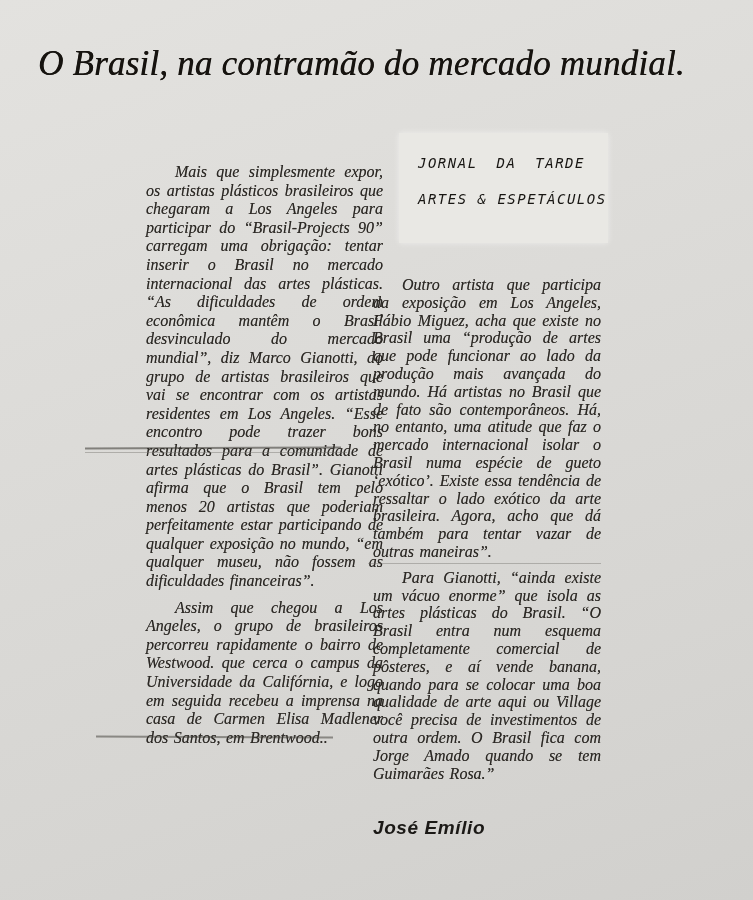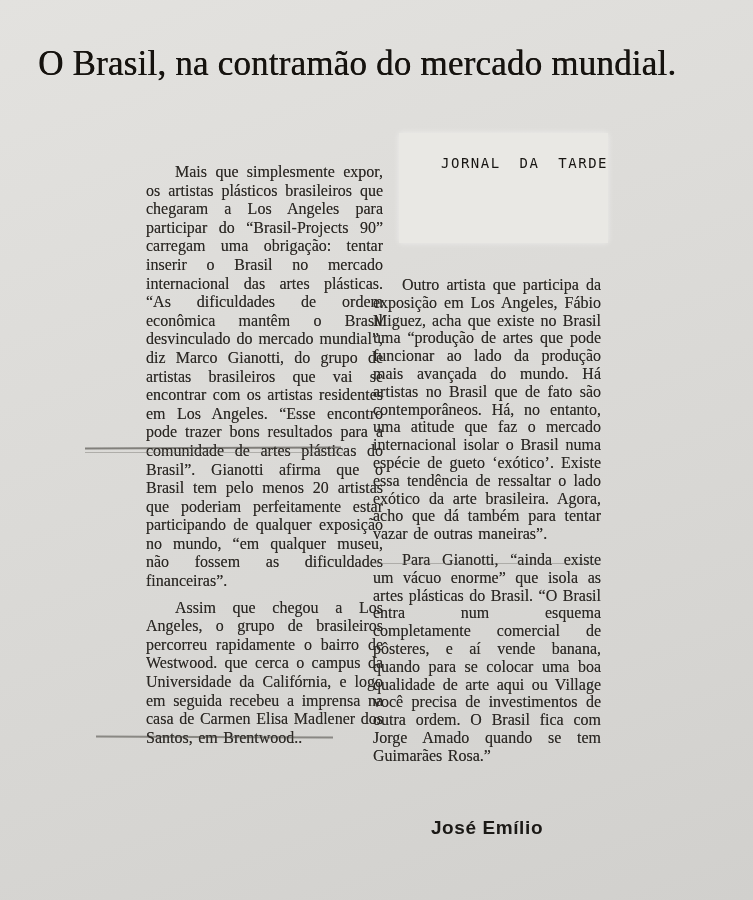--- a/index.html
+++ b/index.html
@@ -8,20 +8,21 @@
     background: #d6d5d2;
     font-family: "Liberation Serif", serif;
   }
   .page {
     position: relative;
     width: 753px;
     height: 900px;
     overflow: hidden;
     background: linear-gradient(160deg, #e3e2df 0%, #dcdbd8 40%, #d6d5d2 75%, #d1d0cd 100%);
     color: #262320;
+    font-style: italic;
   }
   .headline {
     position: absolute;
     left: 38px;
     top: 44px;
     width: 710px;
     margin: 0;
     font-family: "Liberation Serif", serif;
     font-size: 35px;
     font-weight: 400;
@@ -37,21 +38,20 @@
     width: 209px;
     height: 110px;
     background: #e9e8e4;
     box-shadow: 0 0 6px rgba(255,255,255,0.5);
     font-family: "DejaVu Sans Mono", monospace;
     font-size: 14px;
     color: #181613;
     letter-spacing: 1.5px;
     padding: 12px 0 0 19px;
     box-sizing: border-box;
-    text-align: right;
   }
   .masthead .mline { line-height: 36px; white-space: nowrap; }
   .masthead .wide-words { word-spacing: 9px; }
   .col {
     position: absolute;
     text-align: justify;
     font-family: "Liberation Serif", serif;
     font-size: 16px;
     color: #2b2824;
     text-shadow: 0 0 0.6px rgba(43,40,36,0.55);
@@ -61,21 +61,21 @@
   }
   .col p { margin: 0 0 8px 0; text-indent: 29px; }
   .col p.no-indent { text-indent: 0; }
   .col-left  { left: 106px; top: 163px; width: 237px; line-height: 18.6px; margin-left: 40px; }
   .col-right { left: 373px; top: 276px; width: 228px; line-height: 17.8px; }
   .byline {
     position: absolute;
     left: 373px;
     top: 816px;
     width: 228px;
-    text-align: center;
+    text-align: left;
     font-family: "Liberation Sans", sans-serif;
     font-weight: 700;
     font-size: 19px;
     line-height: 23px;
     letter-spacing: 0.6px;
     color: #1b1916;
   }
   .pencil-line {
     position: absolute;
     height: 0;
@@ -107,20 +107,21 @@
 </style>
 </head>
 <body>
 
 <div class="page">
 
   <h1 class="headline">O Brasil, na contramão do mercado mundial.</h1>
 
   <div class="masthead">
     <div class="mline wide-words">JORNAL DA TARDE</div>
+    <div class="mline">ARTES &amp; ESPETÁCULOS</div>
   </div>
 
   <div class="col col-left">
     <p>Mais que simplesmente expor, os artistas plásticos brasileiros que chegaram a Los Angeles para participar do “Brasil-Projects 90” carregam uma obrigação: tentar inserir o Brasil no mercado internacional das artes plásticas. “As dificuldades de ordem econômica mantêm o Brasil desvinculado do mercado mundial”, diz Marco Gianotti, do grupo de artistas brasileiros que vai se encontrar com os artistas residentes em Los Angeles. “Esse encontro pode trazer bons resultados para a comunidade de artes plásticas do Brasil”. Gianotti afirma que o Brasil tem pelo menos 20 artistas que poderiam perfeitamente estar participando de qualquer exposição no mundo, “em qualquer museu, não fossem as dificuldades financeiras”.</p>
     <p>Assim que chegou a Los Angeles, o grupo de brasileiros percorreu rapidamente o bairro de Westwood. que cerca o campus da Universidade da Califórnia, e logo em seguida recebeu a imprensa na casa de Carmen Elisa Madlener dos Santos, em Brentwood..</p>
   </div>
 
   <div class="col col-right">
     <p>Outro artista que participa da exposição em Los Angeles, Fábio Miguez, acha que existe no Brasil uma “produção de artes que pode funcionar ao lado da produção mais avançada do mundo. Há artistas no Brasil que de fato são contemporâneos. Há, no entanto, uma atitude que faz o mercado internacional isolar o Brasil numa espécie de gueto ‘exótico’. Existe essa tendência de ressaltar o lado exótico da arte brasileira. Agora, acho que dá também para tentar vazar de outras maneiras”.</p>
     <p>Para Gianotti, “ainda existe um vácuo enorme” que isola as artes plásticas do Brasil. “O Brasil entra num esquema completamente comercial de pôsteres, e aí vende banana, quando para se colocar uma boa qualidade de arte aqui ou Village você precisa de investimentos de outra ordem. O Brasil fica com Jorge Amado quando se tem Guimarães Rosa.”</p>

